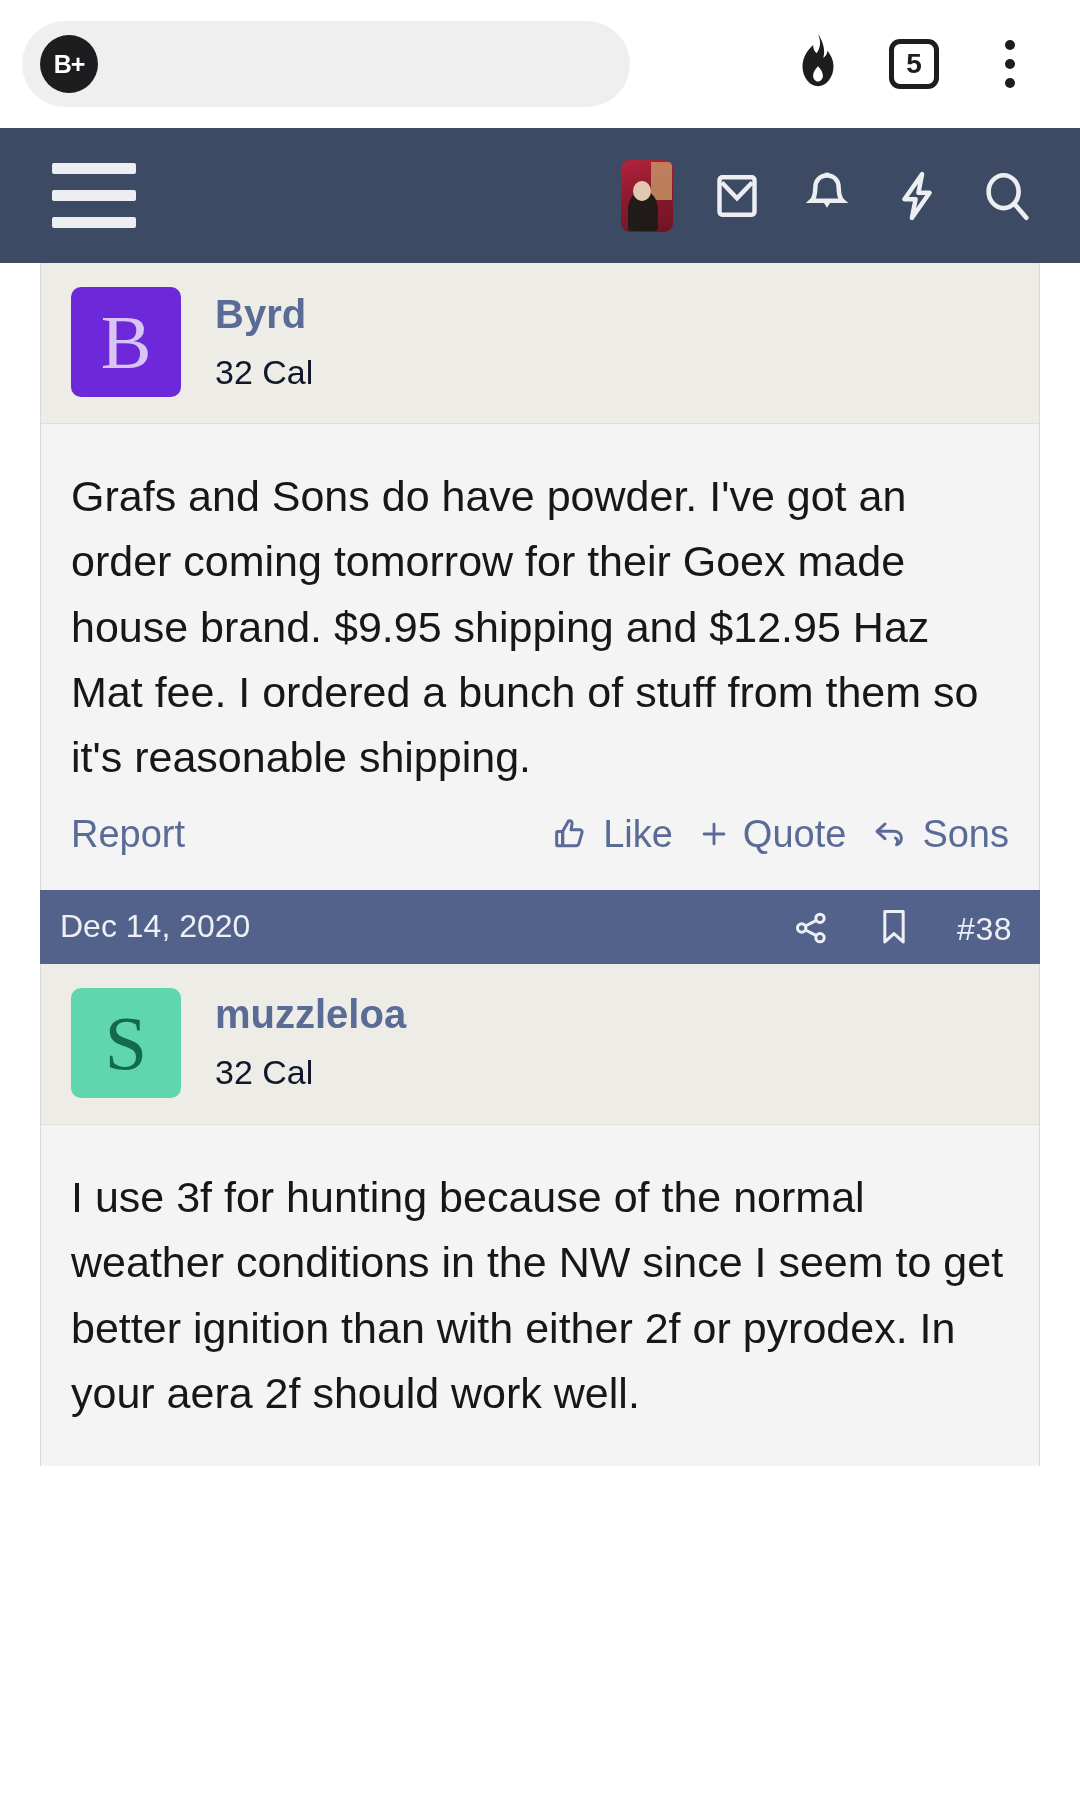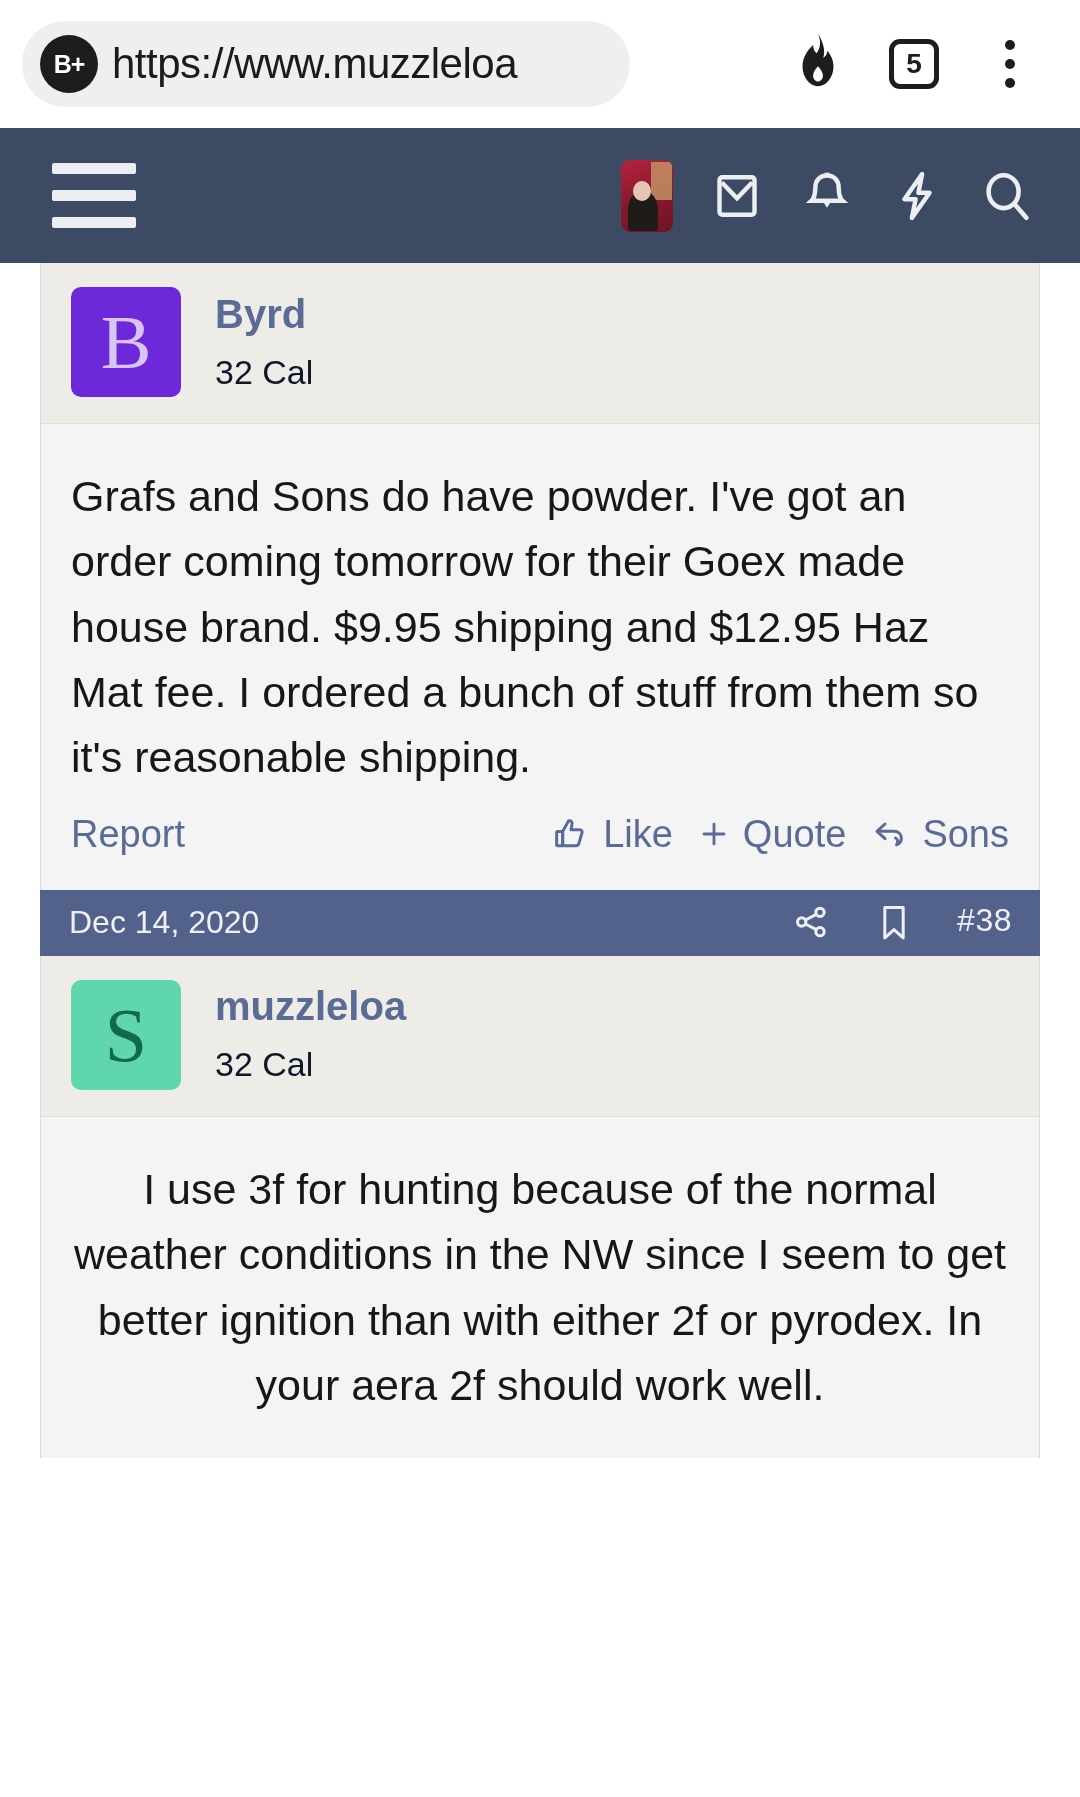--- a/index.html
+++ b/index.html
@@ -157,40 +157,39 @@
   .post-actions{
     display:flex; align-items:center;
     padding:22px 30px 34px 30px;
     font-size:38px; color:#5a6b96;
   }
   .act{ display:flex; align-items:center; gap:12px; }
   .actions-right{ margin-left:auto; display:flex; align-items:center; gap:24px; }
 
   .post-meta{
     margin:0 40px;
-    height:66px;
+    height:74px;
     background:#53628b;
     display:flex; align-items:center;
-    padding:0 28px 0 29px;
+    padding:0 28px 0 20px;
     color:#eef0f5;
     font-size:32px;
   }
-  .meta-right{ margin-left:auto; display:flex; align-items:flex-start; gap:44px; }
+  .meta-right{ margin-left:auto; display:flex; align-items:flex-end; gap:44px; }
   .post-num{ font-size:32px; letter-spacing:0.5px; }
 
   svg{ display:block; }
 </style>
 </head>
 <body>
 
 <div class="browser-bar">
 
   <div class="url-pill">
     <div class="brave-badge">B+</div>
-    <div class="url-text">https://www.muzzleloa</div>
   </div>
 
   <div class="chrome-actions">
 
     <div class="chrome-btn">
       <span>
         <svg width="54" height="62" viewBox="0 0 24 28">
           <path fill="#1d1d1f" d="M12 0.5c1.6 3.6 1 6.4-0.6 8.6-1.2-1-1.6-2.3-1.6-3.7C7.3 7.6 5 11 5 15.1c0 5 3.4 8.9 7 8.9s7-3.9 7-8.9c0-3.1-1.4-5.2-2.7-7.1-0.2 1.4-0.8 2.5-1.9 3.3 1.1-3.6-0.3-7.8-2.4-10.8zM12 15c1.5 1.6 2.2 3 2.2 4.3 0 1.5-1 2.6-2.2 2.6s-2.2-1.1-2.2-2.6c0-1.3 0.7-2.7 2.2-4.3z"></path>
         </svg>
       </span>
@@ -351,16 +350,16 @@
   <div class="post">
 
     <div class="post-user">
       <div class="avatar" style="background:#5fd6ad;color:#136a4b;">S</div>
       <div>
         <div class="uname">muzzleloa</div>
         <div class="utitle">32 Cal</div>
       </div>
     </div>
 
-    <div class="post-body" style="padding-bottom:40px;text-align:center;">I use 3f for hunting because of the normal weather conditions in the NW since I seem to get better ignition than with either 2f or pyrodex. In your aera 2f should work well.</div>
+    <div class="post-body" style="padding-bottom:40px;">I use 3f for hunting because of the normal weather conditions in the NW since I seem to get better ignition than with either 2f or pyrodex. In your aera 2f should work well.</div>
   </div>
 
 </div>
 
 </body></html>

